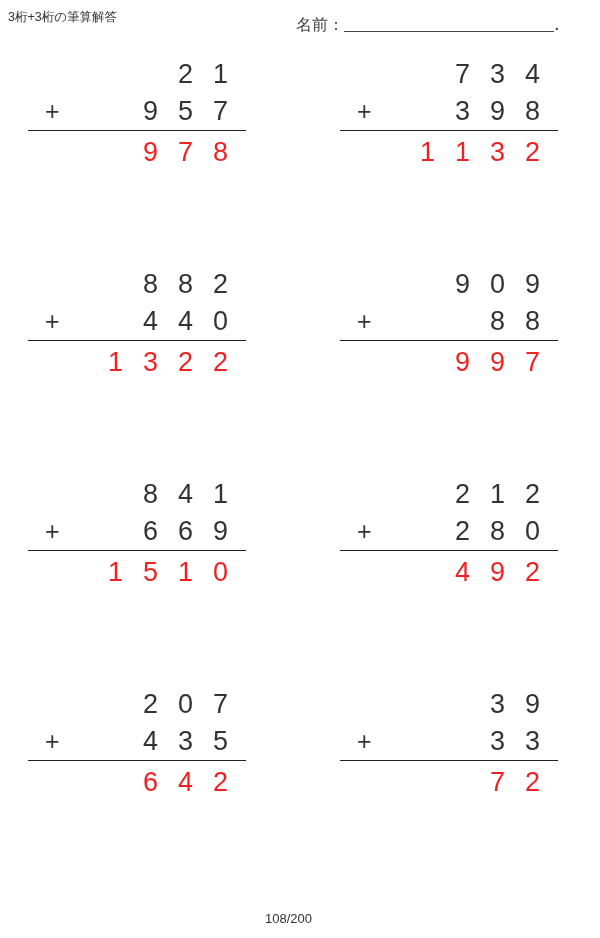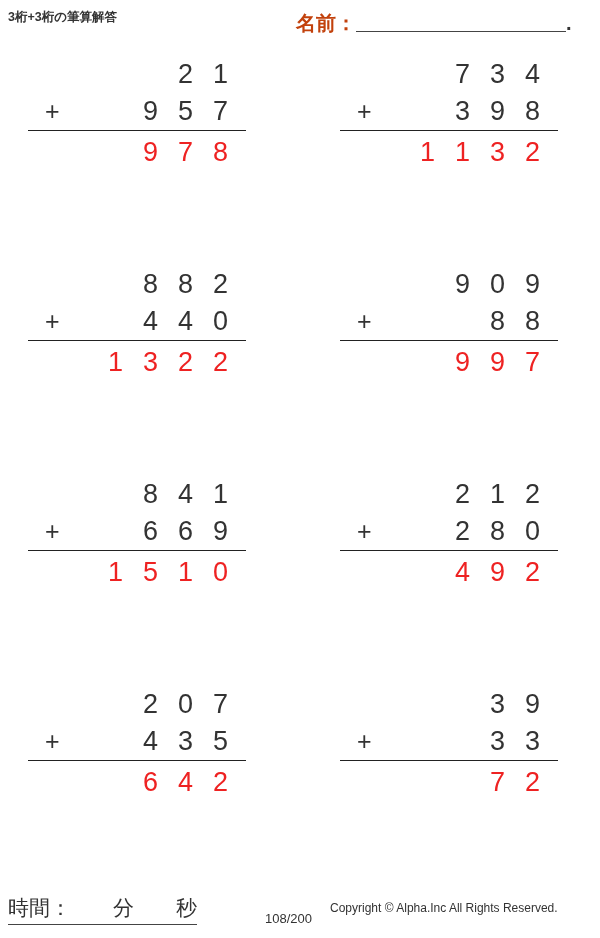--- a/index.html
+++ b/index.html
@@ -16,42 +16,41 @@
     overflow: hidden;
   }
 
   
   .header {
     position: absolute;
     top: 0;
     left: 0;
     width: 600px;
     height: 48px;
-    font-weight: bold;
   }
   .worksheet-title {
     position: absolute;
     left: 8px;
     top: 9px;
     font-size: 12.5px;
     color: #333333;
     letter-spacing: 0px;
     white-space: nowrap;
   }
   .name-block {
     position: absolute;
     left: 296px;
     top: 4px;
     display: flex;
     align-items: flex-end;
     height: 32px;
   }
   .name-label {
-    font-size: 20px;
-    color: #c2410c;
+    font-size: 16px;
+    color: #404040;
     line-height: 1;
     padding-bottom: 3px;
     white-space: nowrap;
   }
   .name-line {
     width: 210px;
     height: 0;
     border-bottom: 1.4px solid #444444;
     margin-bottom: 4px;
   }
@@ -425,16 +424,14 @@
           <span class="digit">7</span>
           <span class="digit">2</span>
         </div>
       </div>
     </div>
   </div>
 
 </div>
 
 <div class="footer">
-  <span class="time-block">時間：　　分　　秒</span>
   <span class="page-num">108/200</span>
-  <span class="copyright">Copyright © Alpha.Inc All Rights Reserved.</span>
 </div>
 
 </body></html>

